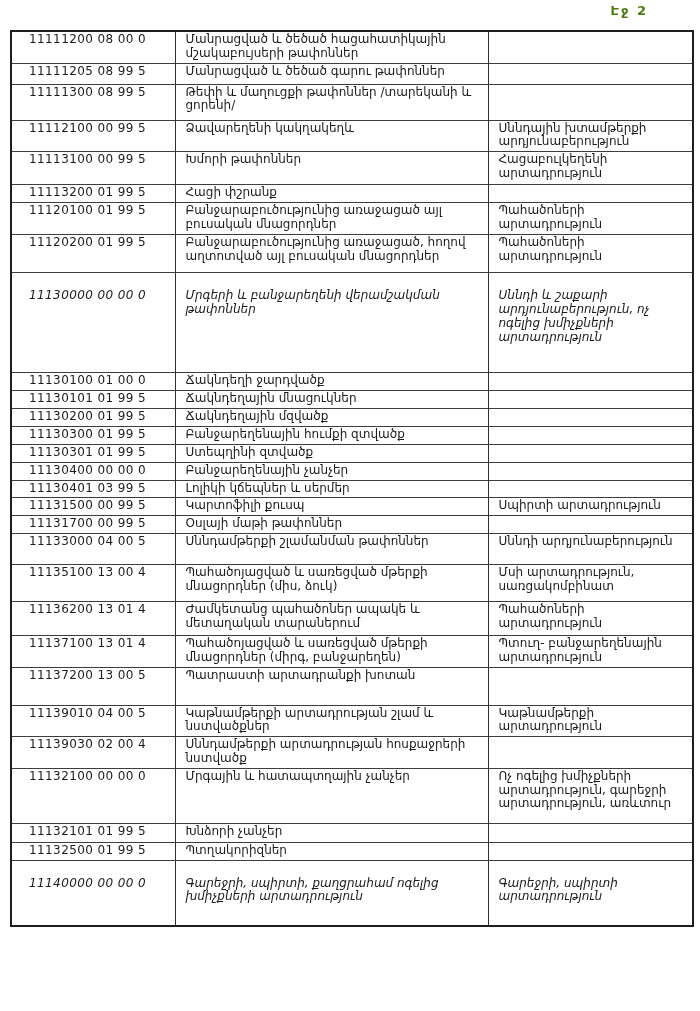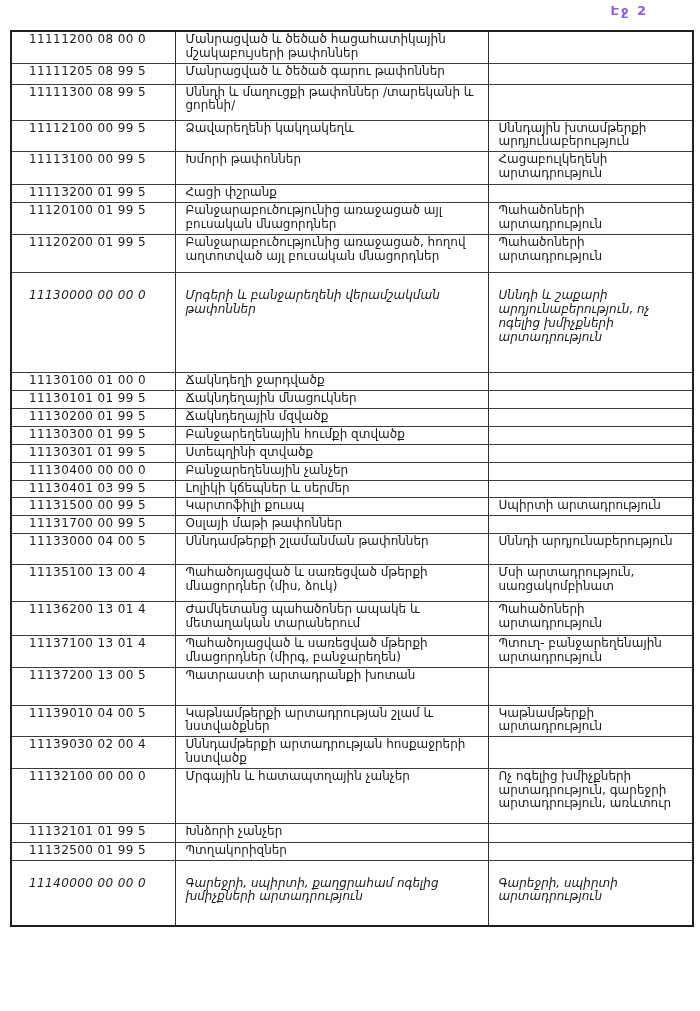--- a/index.html
+++ b/index.html
@@ -15,21 +15,21 @@
     color: #1c1c1c;
     overflow: hidden;
   }
   .page-num {
     position: absolute;
     top: 3px;
     right: 52px;
     font-size: 13px;
     font-weight: bold;
     letter-spacing: 2px;
-    color: #8b5cf6;
+    color: #4d7c0f;
   }
   table.doc-table {
     position: absolute;
     left: 10px;
     top: 30px;
     width: 682px;
     border-collapse: collapse;
     table-layout: fixed;
     border: 2px solid #1f1f1f;
   }
@@ -80,21 +80,21 @@
           <td class="desc-cell">Մանրացված և ծեծած հացահատիկային մշակաբույսերի թափոններ</td>
           <td class="industry-cell"></td>
         </tr>
         <tr style="height: 21px;">
           <td class="code-cell">11111205 08 99 5</td>
           <td class="desc-cell">Մանրացված և ծեծած գարու թափոններ</td>
           <td class="industry-cell"></td>
         </tr>
         <tr class="sep-light" style="height: 36px; margin-top: 8px;">
           <td class="code-cell">11111300 08 99 5</td>
-          <td class="desc-cell">Սննդի և մաղուցքի թափոններ /տարեկանի և ցորենի/</td>
+          <td class="desc-cell">Թեփի և մաղուցքի թափոններ /տարեկանի և ցորենի/</td>
           <td class="industry-cell"></td>
         </tr>
         <tr style="height: 31px;">
           <td class="code-cell">11112100 00 99 5</td>
           <td class="desc-cell">Ձավարեղենի կակղակեղև</td>
           <td class="industry-cell">Սննդային խտամթերքի արդյունաբերություն</td>
         </tr>
         <tr class="sep-light" style="height: 33px;">
           <td class="code-cell">11113100 00 99 5</td>
           <td class="desc-cell">Խմորի թափոններ</td>

